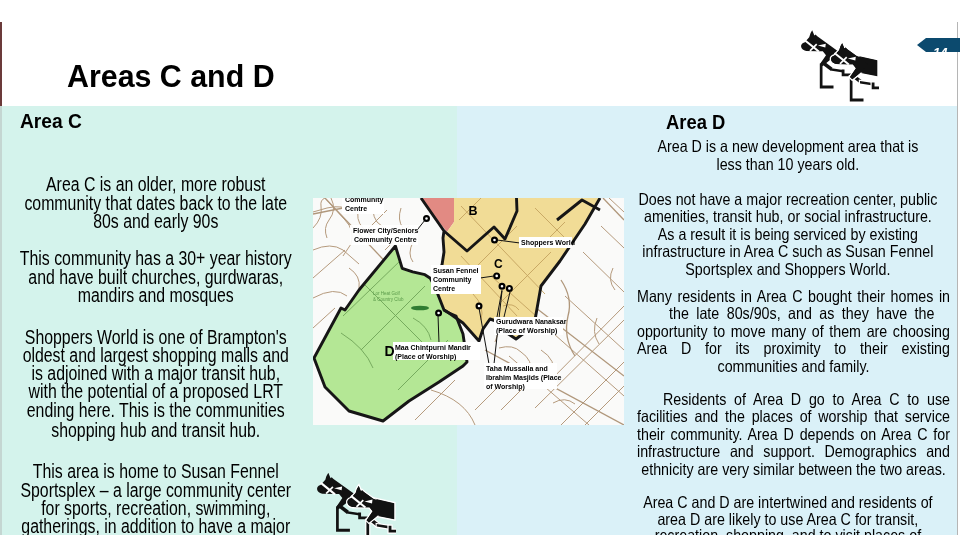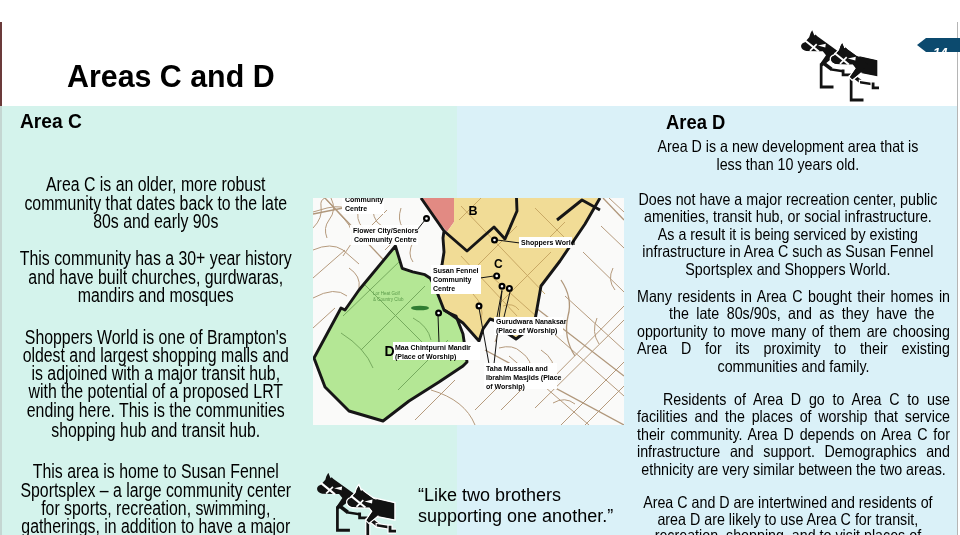--- a/index.html
+++ b/index.html
@@ -43,21 +43,20 @@
   <p class="abs colR ctr" style="top:116.1px;">Area D is a new development area that is<br>less than 10 years old.</p>
   <p class="abs colR ctr" style="top:168.7px;">Does not have a major recreation center, public<br>amenities, transit hub, or social infrastructure.<br>As a result it is being serviced by existing<br>infrastructure in Area C such as Susan Fennel<br>Sportsplex and Shoppers World.</p>
   <div class="abs colR" style="top:265.7px;">
     <div style="text-align:justify;text-align-last:justify;">Many residents in Area C bought their homes in</div>
     <div style="text-align:justify;text-align-last:justify;padding:0 18px 0 37px;">the late 80s/90s, and as they have the</div>
     <div style="text-align:justify;text-align-last:center;">opportunity to move many of them are choosing Area D for its proximity to their existing communities and family.</div>
   </div>
   <p class="abs colR jst" style="top:368.6px;text-indent:30px;">Residents of Area D go to Area C to use facilities and the places of worship that service their community. Area D depends on Area C for infrastructure and support. Demographics and ethnicity are very similar between the two areas.</p>
   <p class="abs colR ctr" style="top:471.8px;line-height:16.8px;">Area C and D are intertwined and residents of<br>area D are likely to use Area C for transit,<br>recreation, shopping, and to visit places of<br>worship that are familiar to them.</p>
 
-  <div class="abs quote">“Like two brothers<br>supporting one another.”</div>
 
   <svg class="abs" style="left:313px;top:176px;" width="311" height="227" viewBox="0 0 311 227">
     <rect x="0" y="0" width="311" height="227" fill="#fafaf9"></rect>
 
     <g stroke="#b59a7d" stroke-width="1" fill="none">
       <path d="M0,30 Q10,20 8,8 Q7,2 12,0"></path>
       <path d="M0,14 L14,10 Q30,6 38,14"></path>
       <path d="M18,0 Q24,12 16,22 Q10,30 14,40"></path>
       <path d="M0,52 Q18,44 30,52 L46,66"></path>
       <path d="M12,0 L32,22 Q42,32 38,46 L30,58"></path>

